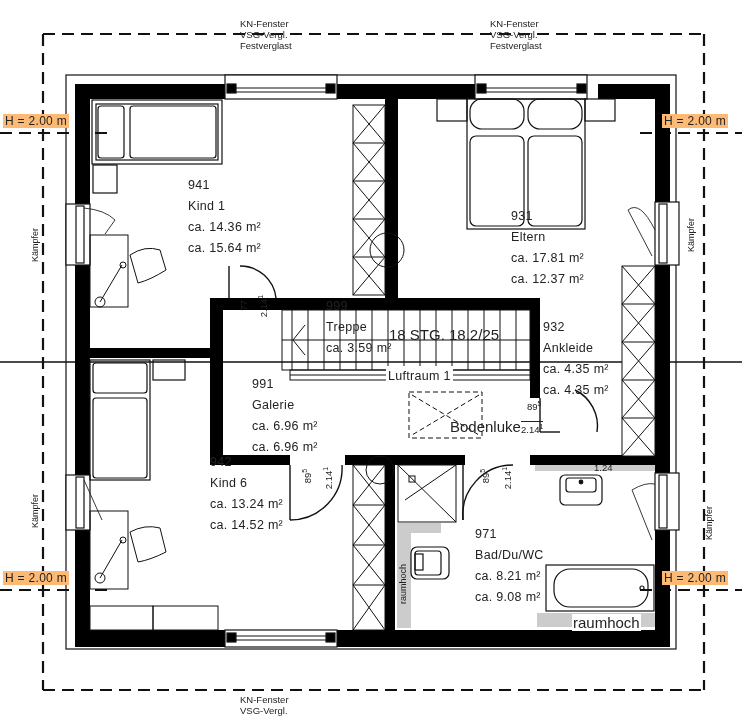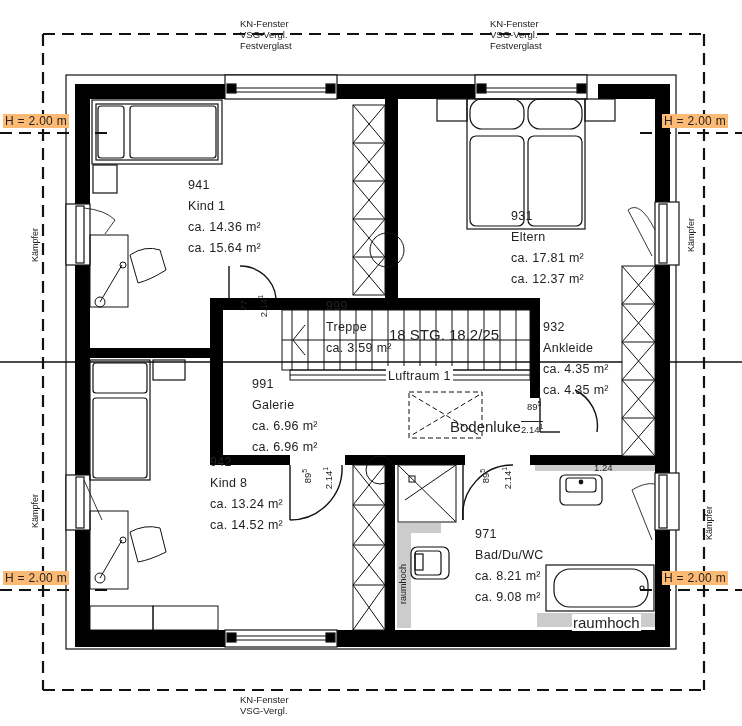--- a/index.html
+++ b/index.html
@@ -265,21 +265,21 @@
 <div class="lbl" style="left:366px;top:366px;background:#fff;padding:0 2px;margin-left:20px;">Luftraum 1</div>
 <div class="lbl" style="left:252px;top:374px;">
   <div>991</div>
   <div>Galerie</div>
   <div>ca. 6.96 m²</div>
   <div>ca. 6.96 m²</div>
 </div>
 <div class="tiny" style="left:408px;top:418px;padding-left:42px;">Bodenluke</div>
 <div class="lbl" style="left:170px;top:452px;margin-left:40px;">
   <div>942</div>
-  <div>Kind 8</div>
+  <div>Kind 6</div>
   <div>ca. 13.24 m²</div>
   <div>ca. 14.52 m²</div>
 </div>
 <div class="lbl" style="left:475px;top:524px;">
   <div>971</div>
   <div>Bad/Du/WC</div>
   <div>ca. 8.21 m²</div>
   <div>ca. 9.08 m²</div>
 </div>
 

